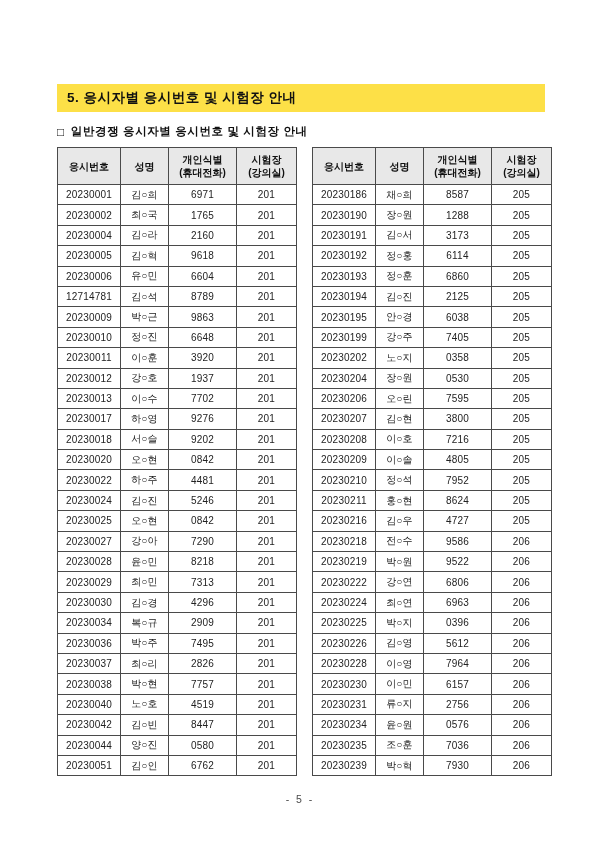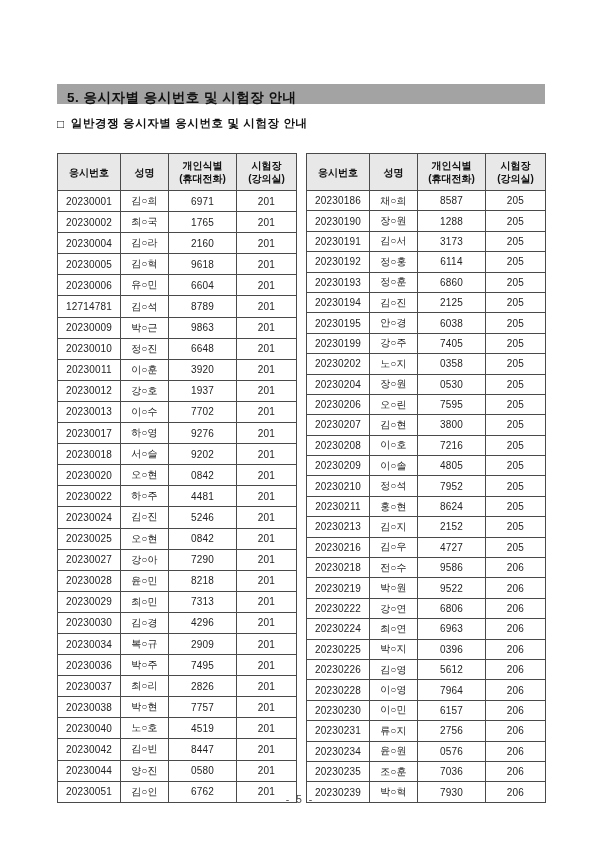--- a/index.html
+++ b/index.html
@@ -16,22 +16,22 @@
     overflow: hidden;
     color: #1a1a1a;
   }
   .content {
     position: absolute;
     left: 57px;
     top: 84px;
     width: 488px;
   }
   .title-band {
-    background: #a3a3a3;
-    height: 20px;
+    background: #fde047;
+    height: 28px;
     line-height: 28px;
     padding-left: 10px;
     font-size: 13.5px;
     font-weight: bold;
     letter-spacing: 0.5px;
     color: #111;
   }
   .subtitle {
     margin-top: 12px;
     font-size: 11.5px;
@@ -41,22 +41,22 @@
     display: flex;
     align-items: center;
     gap: 6px;
   }
   .subtitle .box-glyph {
     font-size: 12px;
     font-weight: normal;
   }
   .tables-wrap {
     display: flex;
-    gap: 9px;
-    margin-top: 22px;
+    gap: 15px;
+    margin-top: 8px;
   }
   table.exam-table {
     border-collapse: collapse;
     table-layout: fixed;
     width: 239px;
     font-size: 10px;
     color: #222;
     border: 1.6px solid #1c1c1c;
   }
   table.exam-table th,
@@ -419,26 +419,20 @@
               <td>7952</td>
               <td>205</td>
             </tr>
             <tr>
               <td>20230211</td>
               <td>홍○현</td>
               <td>8624</td>
               <td>205</td>
             </tr>
             <tr>
-              <td>20230213</td>
-              <td>김○지</td>
-              <td>2152</td>
-              <td>205</td>
-            </tr>
-            <tr>
               <td>20230216</td>
               <td>김○우</td>
               <td>4727</td>
               <td>205</td>
             </tr>
             <tr>
               <td>20230218</td>
               <td>전○수</td>
               <td>9586</td>
               <td>206</td>

